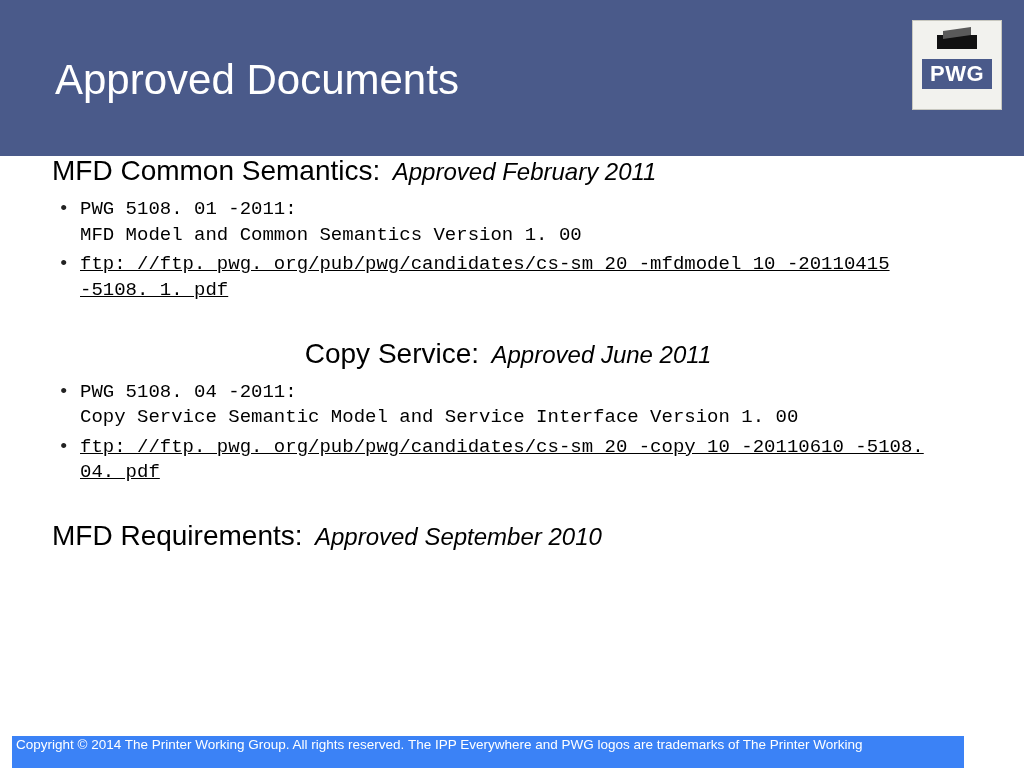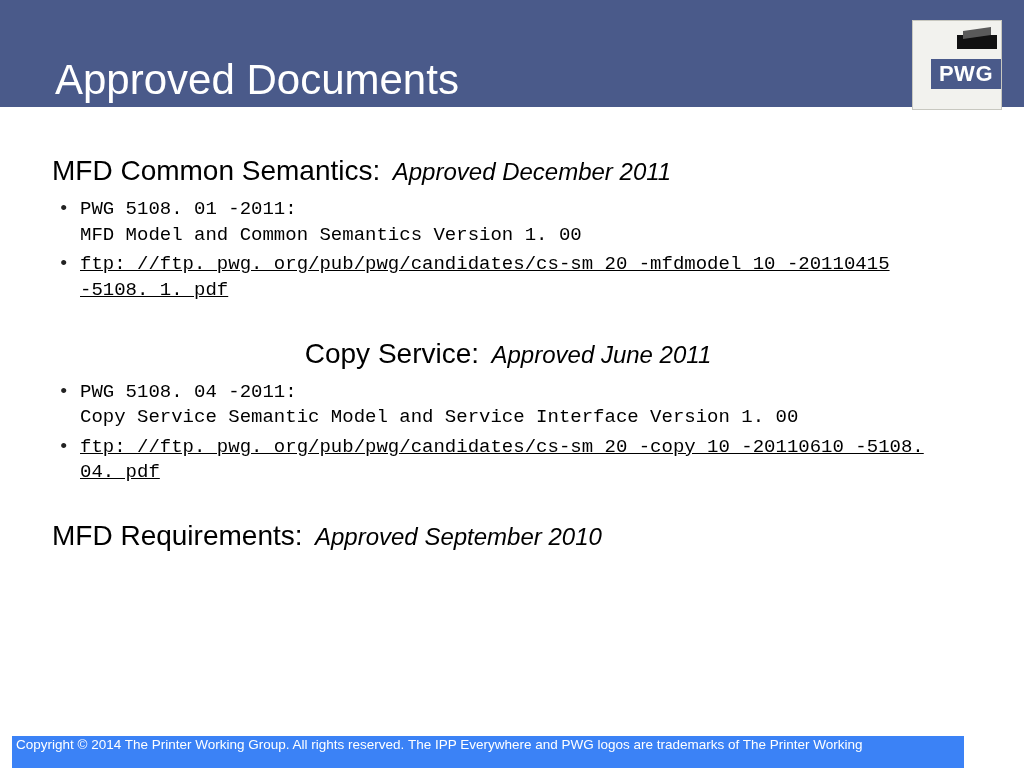--- a/index.html
+++ b/index.html
@@ -1,21 +1,21 @@
 <!DOCTYPE html>
 <html><head>
 <meta charset="utf-8">
 <style>
   * { margin: 0; padding: 0; box-sizing: border-box; }
   html, body { width: 1024px; height: 768px; font-family: Verdana, Arial, sans-serif; background: #fff; overflow: hidden; }
   .slide { position: relative; width: 1024px; height: 768px; }
   .header-bar {
     position: absolute;
     top: 0; left: 0; right: 0;
-    height: 107px;
+    height: 156px;
     background: #4a5a8a;
   }
   .title {
     position: absolute;
     left: 55px;
     top: 56px;
     color: #fff;
     font-size: 42px;
     font-weight: 400;
     letter-spacing: 0px;
@@ -23,21 +23,21 @@
   .logo {
     position: absolute;
     right: 22px;
     top: 20px;
     width: 90px;
     height: 90px;
     background: #f2f2ee;
     border: 1px solid #c8c8c0;
     display: flex;
     flex-direction: column;
-    align-items: flex-end;
+    align-items: center;
     padding-top: 8px;
   }
   .logo .printer {
     width: 48px;
     height: 24px;
     position: relative;
     margin-bottom: 6px;
   }
   .logo .printer::before {
     content: "";
@@ -139,21 +139,21 @@
 
   <div class="logo">
     <div class="printer"></div>
     <div class="label">PWG</div>
   </div>
 
   <div class="content">
 
     <div class="section-head">
       <span class="sec-title">MFD Common Semantics:</span>
-      <span class="sec-sub">Approved December 2011</span>
+      <span class="sec-sub">Approved February 2011</span>
     </div>
     <ul class="bullets">
       <li>
         <span>PWG 5108. 01 -2011:</span><br>
         <span>MFD Model and Common Semantics Version 1. 00</span>
       </li>
       <li>
         <span class="link">ftp: //ftp. pwg. org/pub/pwg/candidates/cs-sm 20 -mfdmodel 10 -20110415 -5108. 1. pdf</span>
       </li>
     </ul>

